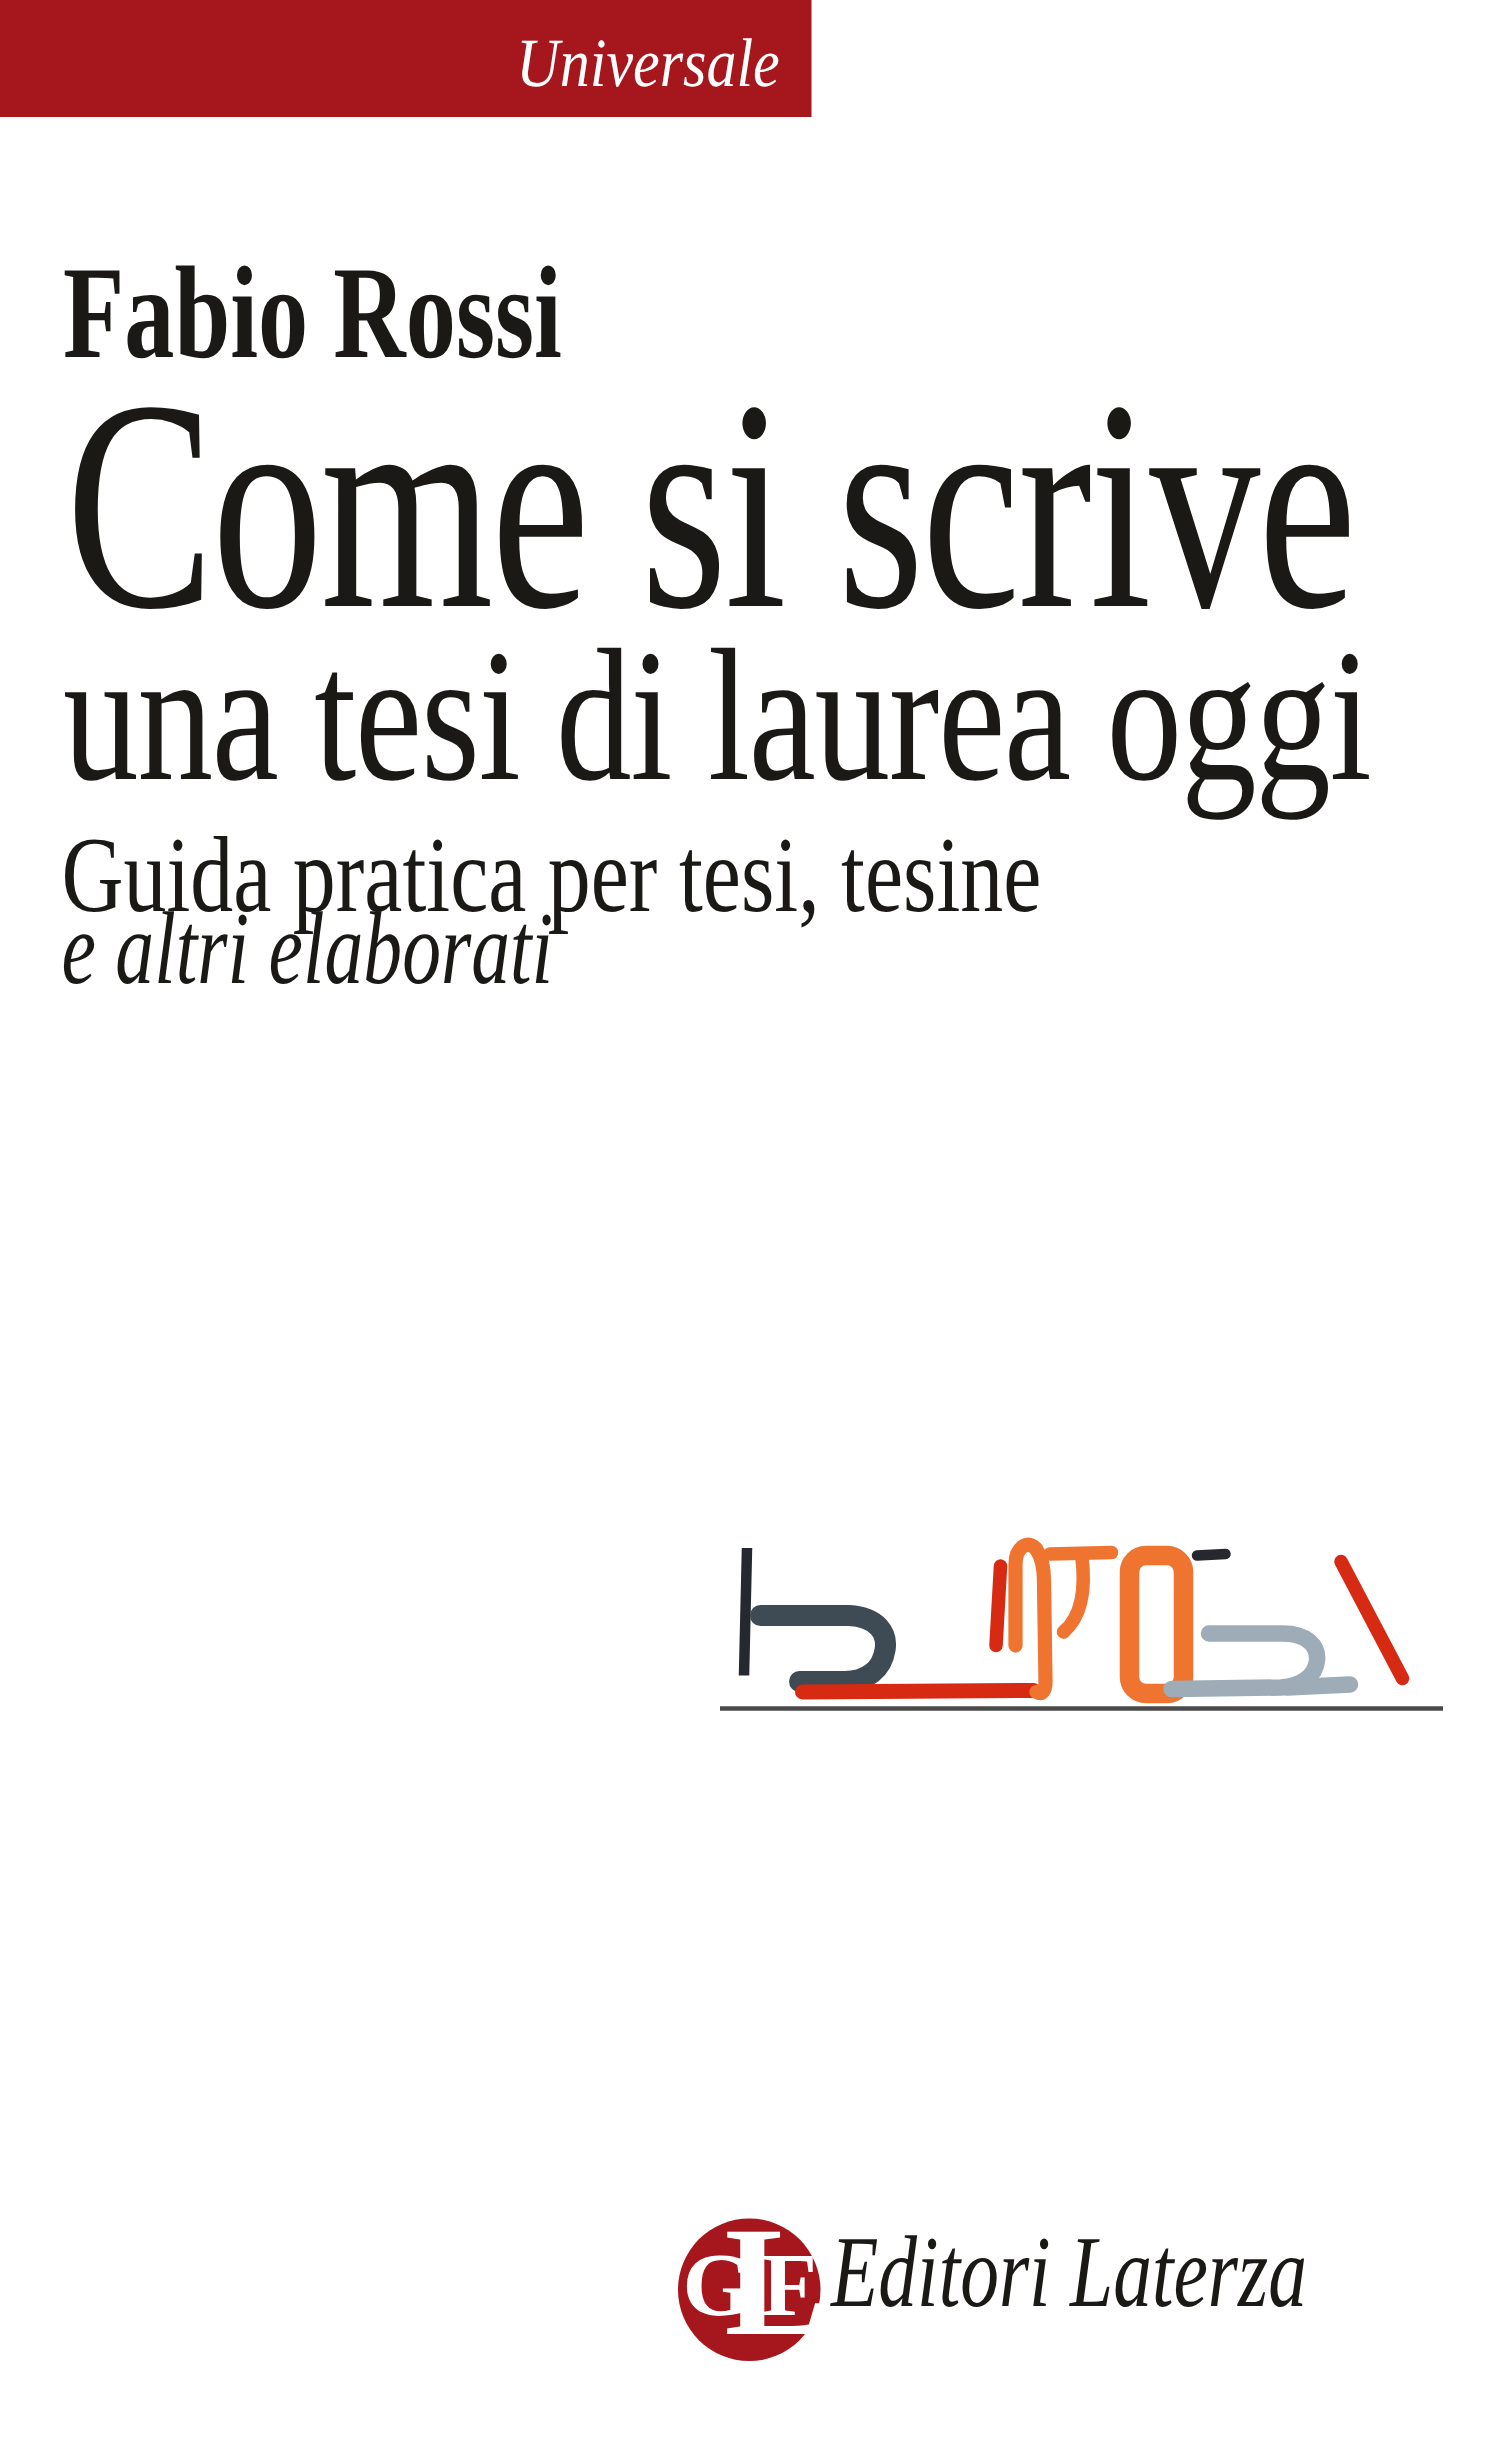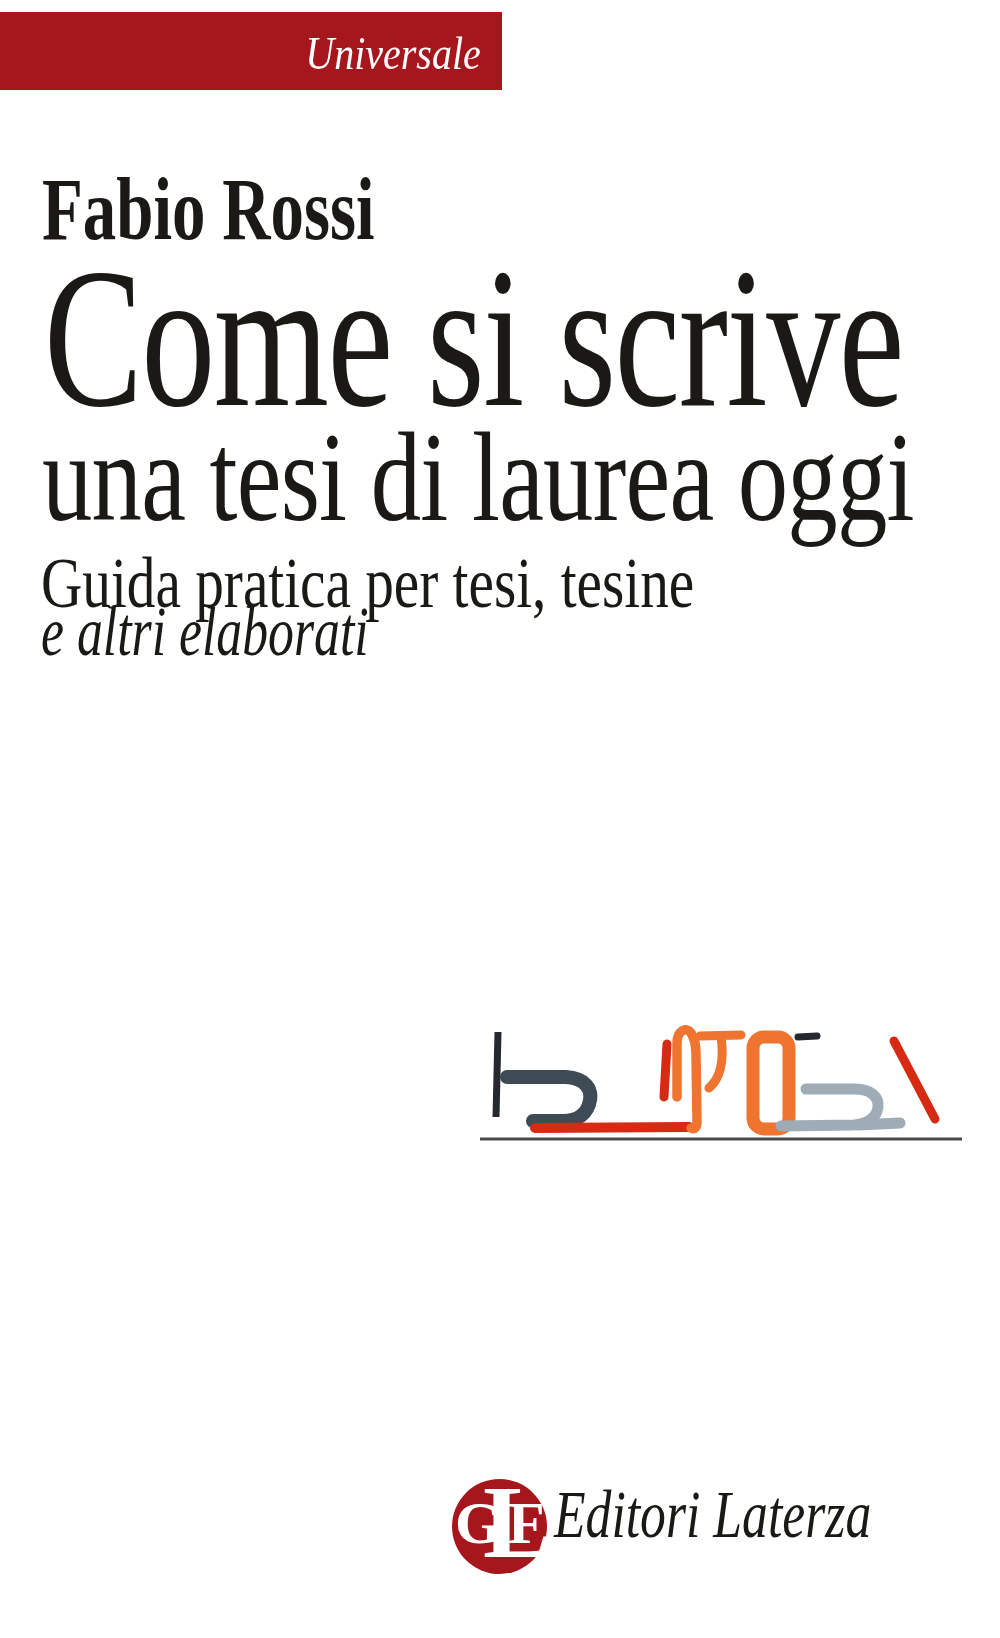--- a/index.html
+++ b/index.html
@@ -2,22 +2,23 @@
 <html><head>
 <meta charset="utf-8">
 <style>
   html,body{margin:0;padding:0;background:#ffffff;}
   .cover{
     position:relative;width:1000px;height:1638px;background:#ffffff;
     overflow:hidden;font-family:"Liberation Serif", serif;color:#1b1916;
   }
   
   .banner{
-    position:absolute;left:0;top:12px;width:502px;height:78px;
+    position:absolute;left:0;top:0;width:502px;height:78px;
     background:#a6171d;
+    padding-left:39px;
   }
   .banner .label{
     position:absolute;top:19px;right:21px;
     font-size:46px;font-style:italic;color:#ffffff;line-height:1;
     white-space:nowrap;display:inline-block;
     transform:scaleX(0.87);transform-origin:100% 0;
   }
   
   .tline{
     position:absolute;line-height:1;white-space:nowrap;

